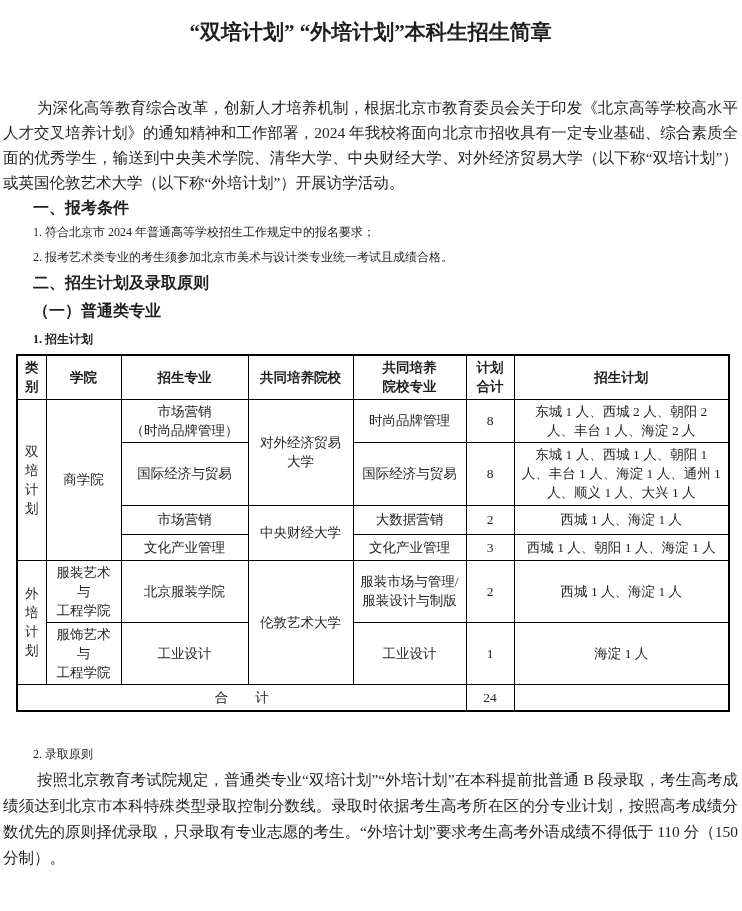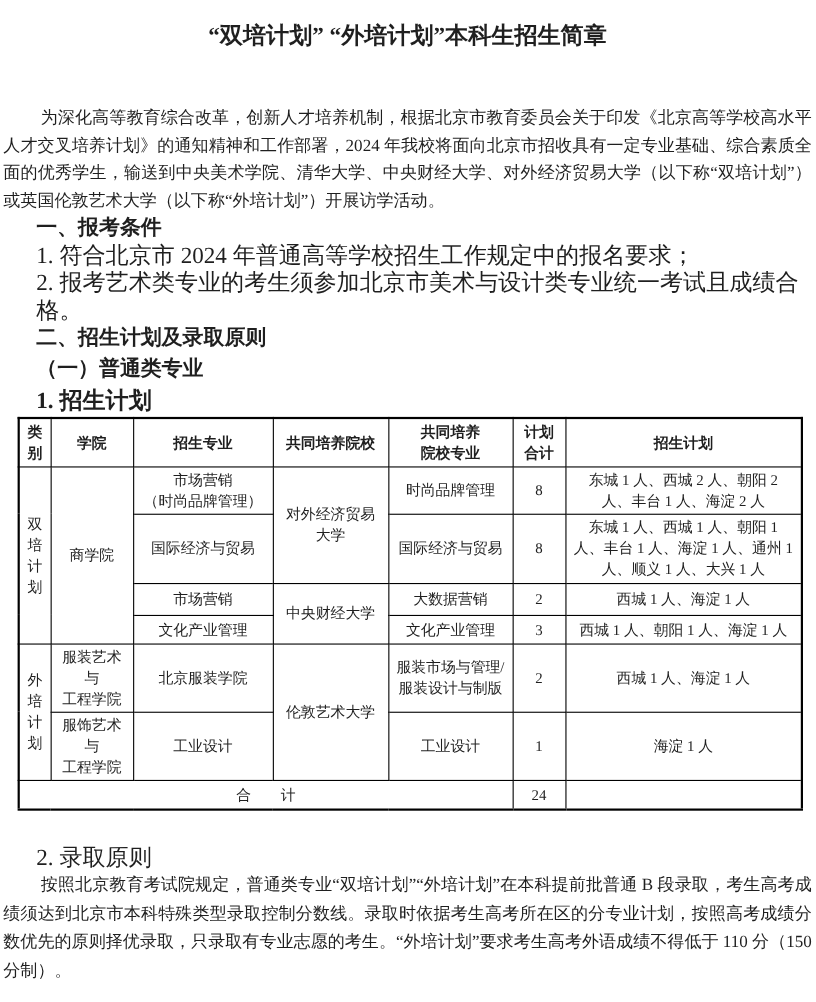--- a/index.html
+++ b/index.html
@@ -31,28 +31,28 @@
   .para {
     margin: 0;
     font-size: 15.5px;
     line-height: 25px;
     text-align: justify;
   }
   .para.indent { text-indent: 34px; }
   .intro { margin-top: 43px; }
   .heading {
     margin: 0 0 0 30px;
-    font-size: 19px;
+    font-size: 16px;
     font-weight: bold;
     line-height: 25px;
   }
   .heading.sub { margin-top: 3px; margin-bottom: 3px; }
   .item {
     margin: 0 0 0 30px;
-    font-size: 21px;
+    font-size: 12px;
     line-height: 25px;
   }
   .plan-label { margin-top: 4px; font-weight: bold; }
   table.plan {
     margin: 2px 0 0 13px;
     width: 712px;
     border-collapse: collapse;
     table-layout: fixed;
     border: 2px solid #000;
     font-size: 13.5px;

